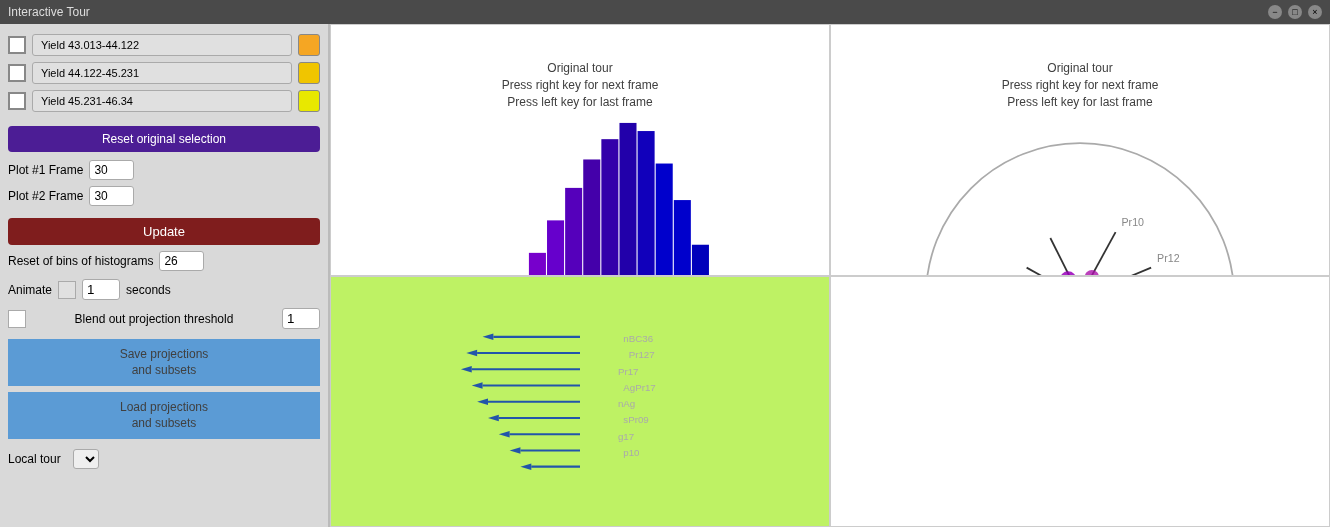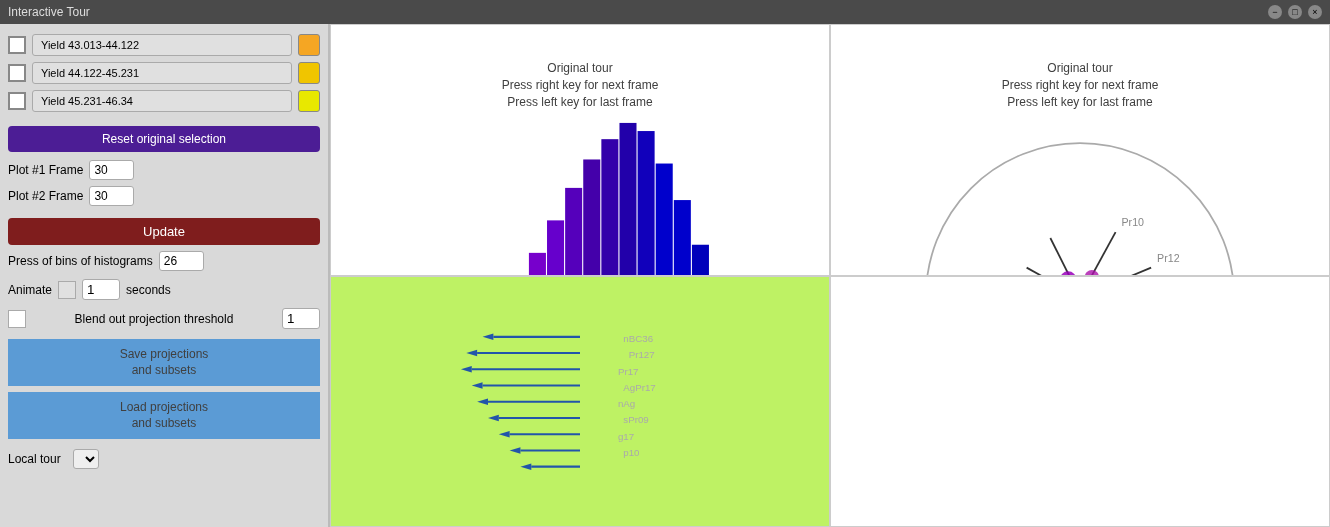--- a/index.html
+++ b/index.html
@@ -263,21 +263,21 @@
     <div class="frame-row">
       <span class="frame-label">Plot #2 Frame</span>
       <input type="text" class="frame-input" value="30" style="">
     </div>
 
     
     <button class="update-btn">Update</button>
 
     
     <div class="bins-row">
-      <span class="bins-label">Press of bins of histograms</span>
+      <span class="bins-label">Reset of bins of histograms</span>
       <input type="text" class="bins-input" value="26" style="">
     </div>
 
     
     <div class="animate-row">
       <span class="frame-label">Animate</span>
       <div class="animate-checkbox"></div>
       <input type="text" class="animate-seconds-input" value="1" style="">
       <span>seconds</span>
     </div>

